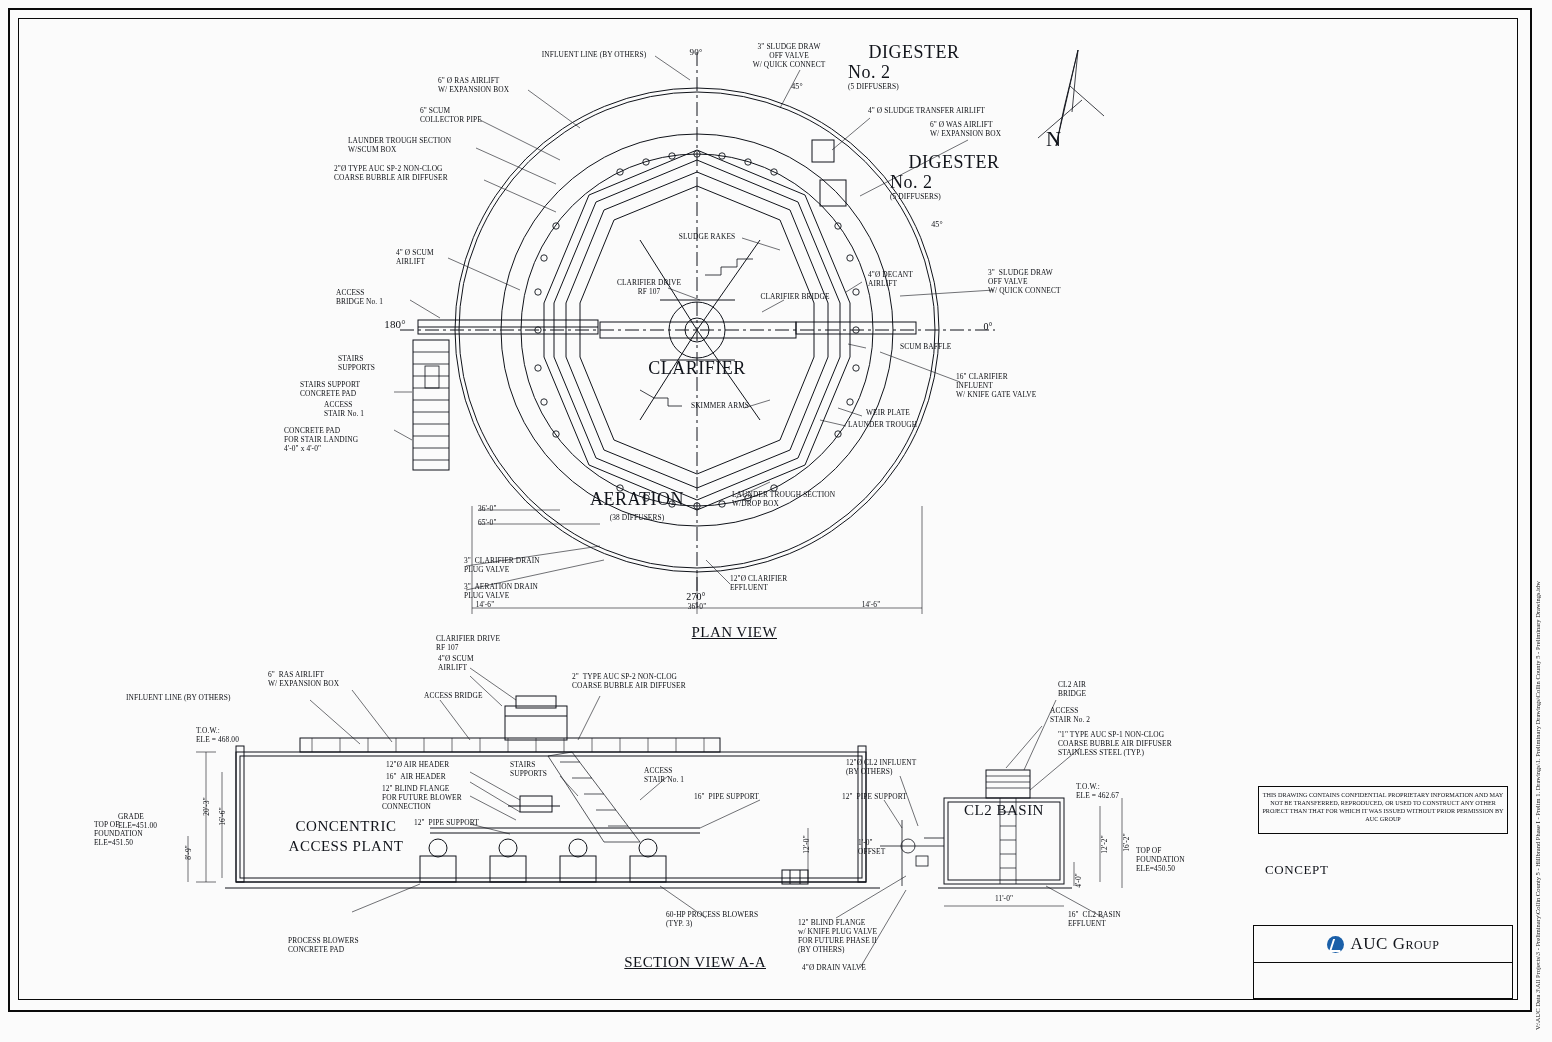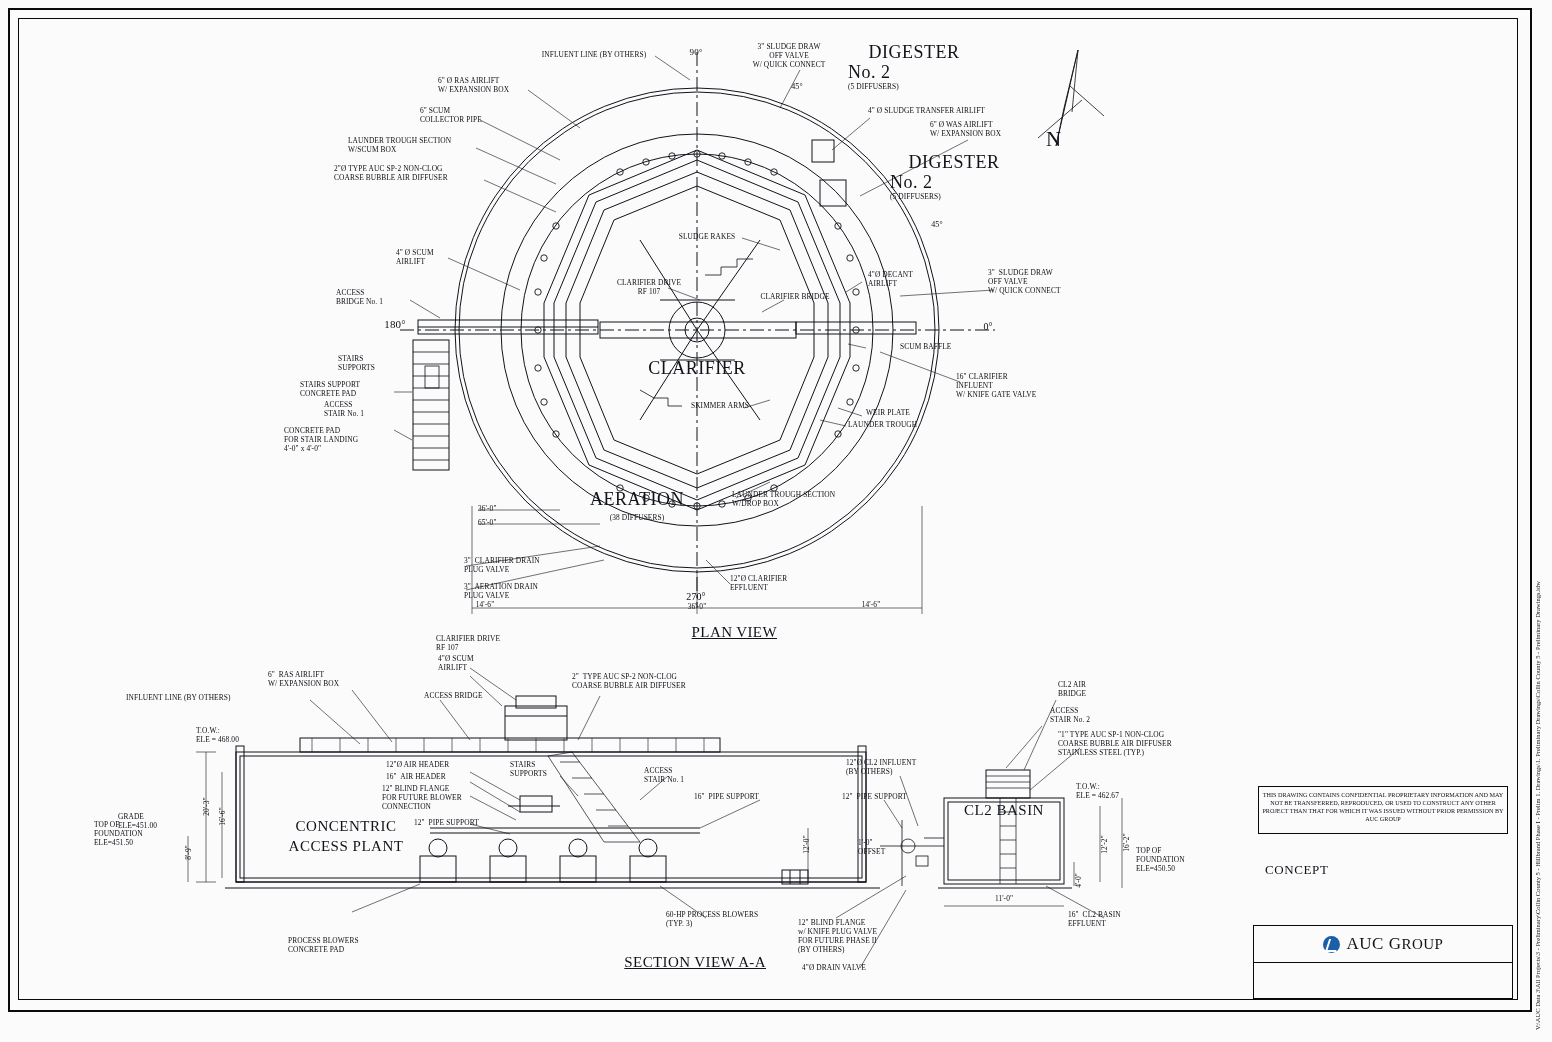--- a/index.html
+++ b/index.html
@@ -18,21 +18,21 @@
   .confid{position:absolute;left:1258px;top:786px;width:250px;height:48px;border:1px solid #0a0a0a;
     font-size:6.2px;line-height:8px;text-align:center;padding-top:4px;box-sizing:border-box;}
   .concept{position:absolute;left:1265px;top:862px;font-size:13px;letter-spacing:.6px;}
   .tblock{position:absolute;left:1253px;top:925px;width:258px;height:72px;border:1px solid #0a0a0a;}
   .tblock .row1{height:36px;border-bottom:1px solid #0a0a0a;display:flex;align-items:center;justify-content:center;gap:7px;}
   .tblock .row2{height:35px;display:flex;align-items:center;}
   .tblock .c1{flex:1;padding-left:4px;font-size:8.4px;border-right:1px solid #0a0a0a;height:100%;display:flex;align-items:center;}
   .tblock .c2{width:52px;font-size:7.4px;border-right:1px solid #0a0a0a;height:100%;display:flex;align-items:center;justify-content:center;}
   .tblock .c3{width:36px;font-size:9px;height:100%;display:flex;align-items:center;justify-content:center;}
   .brand{font-size:17px;letter-spacing:.5px;}
-  .brand small{font-size:15px;}
+  .brand small{font-size:12px;}
   .logo{width:17px;height:17px;border-radius:50%;background:#1a5fa8;display:inline-block;position:relative;}
   .logo::after{content:"";position:absolute;left:4px;top:3px;width:9px;height:11px;border-left:2px solid #fff;border-bottom:2px solid #fff;transform:skewX(-18deg);}
   .faintstub{position:absolute;left:1255px;top:908px;width:254px;height:12px;font-size:6px;color:#8a8a8a;text-align:center;}
 </style>
 </head>
 <body>
 
 <div id="sheet">
   <div class="border-outer"></div>
   <div class="border-inner"></div>

